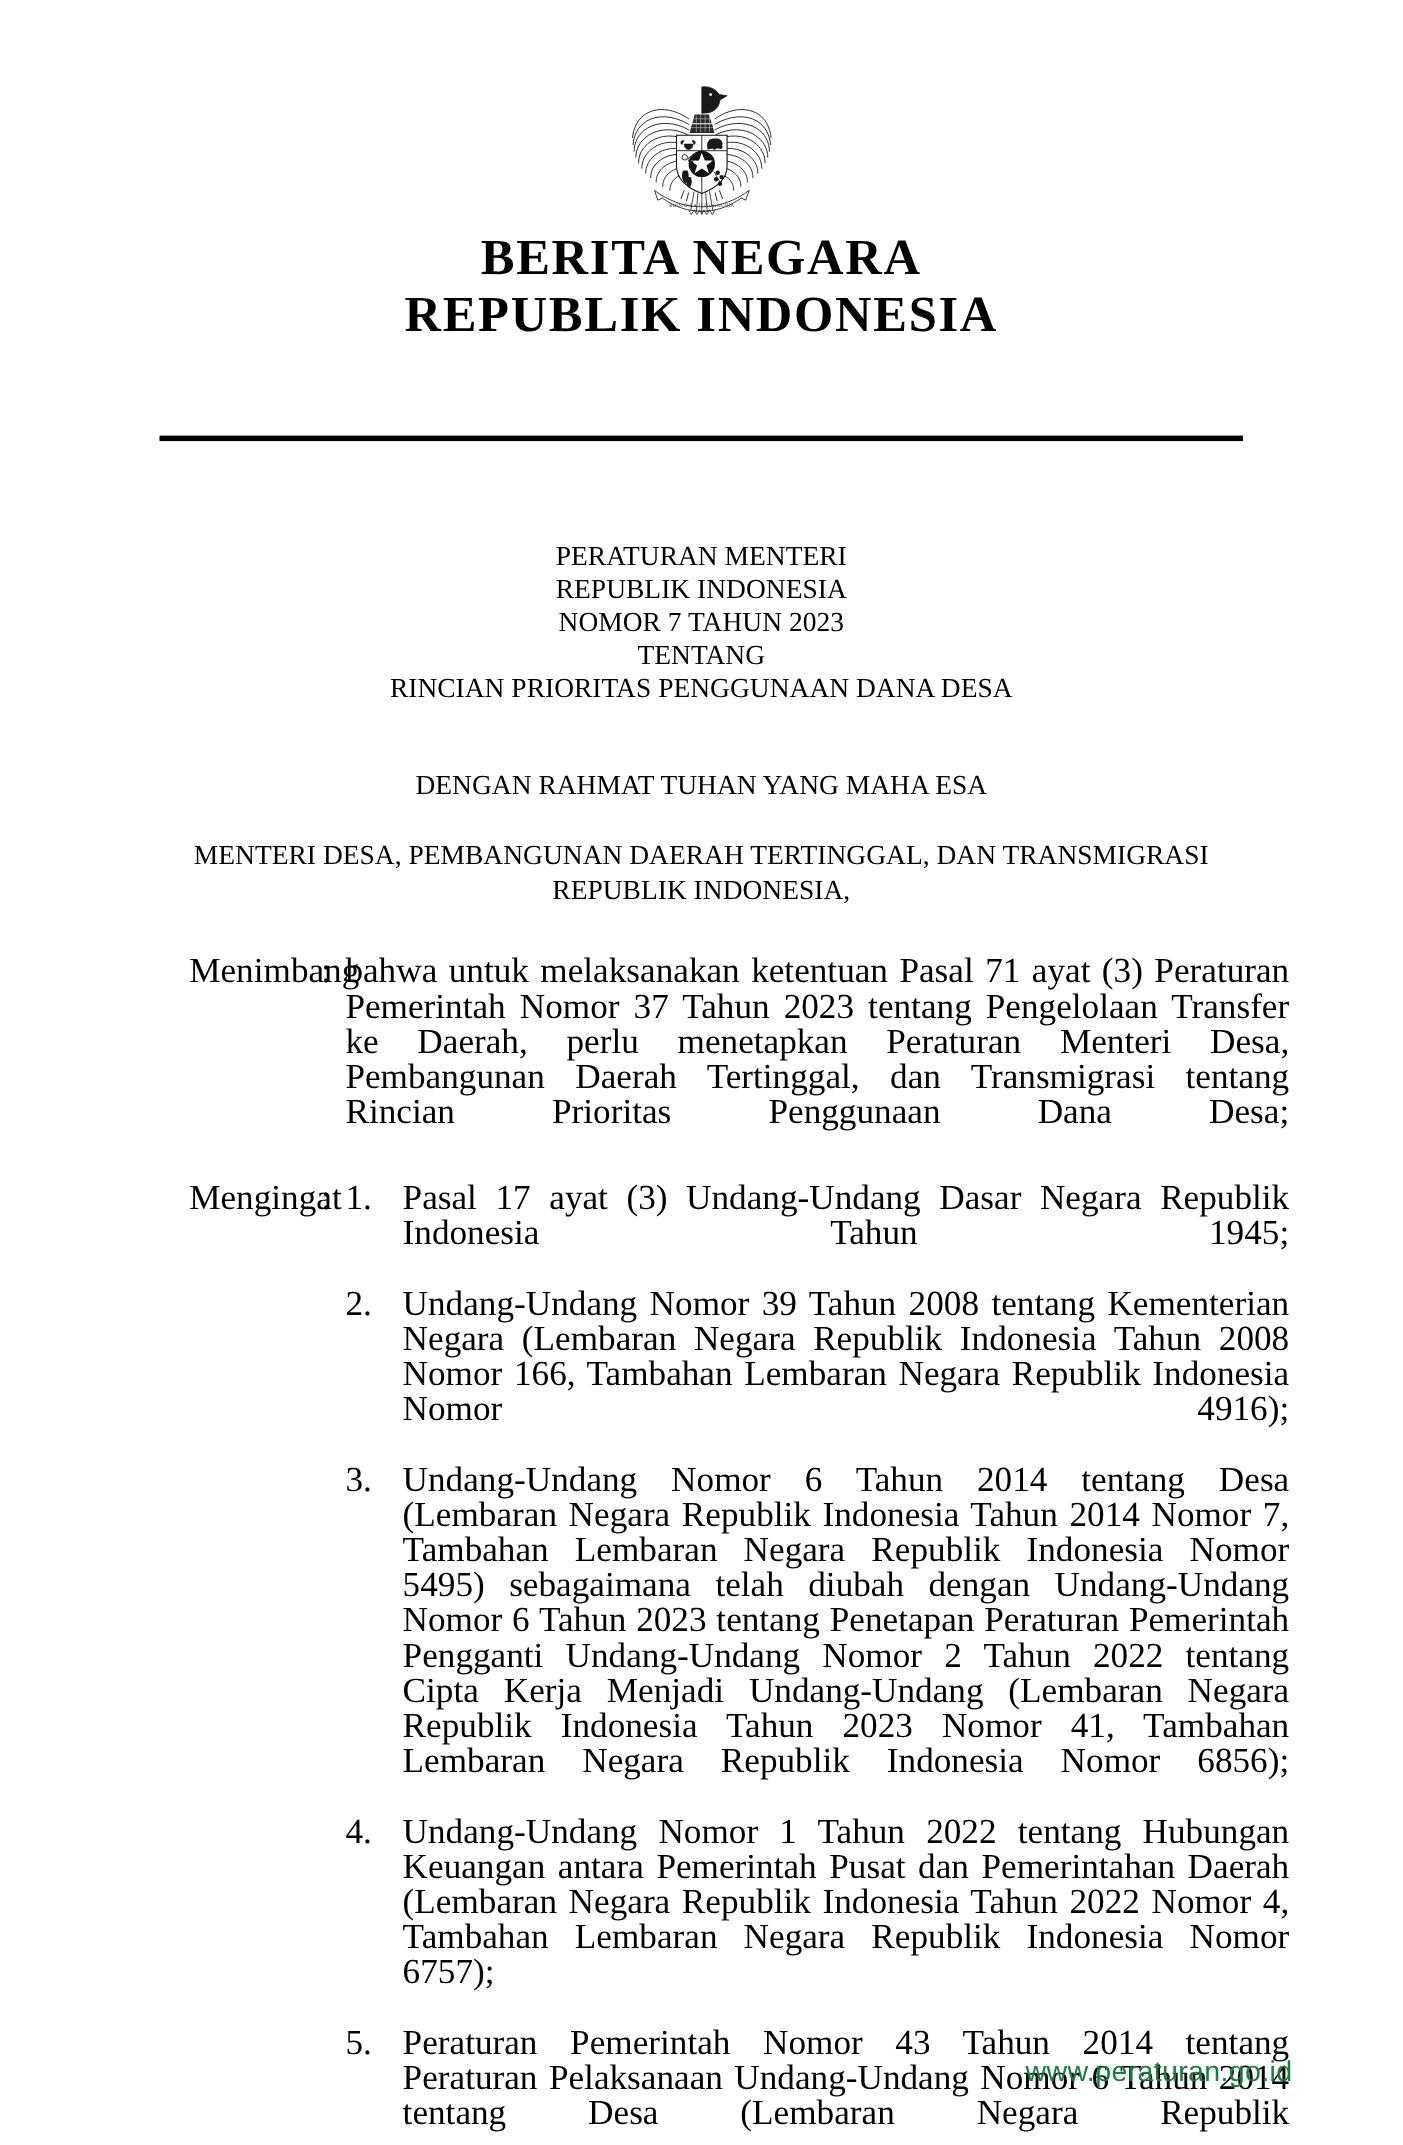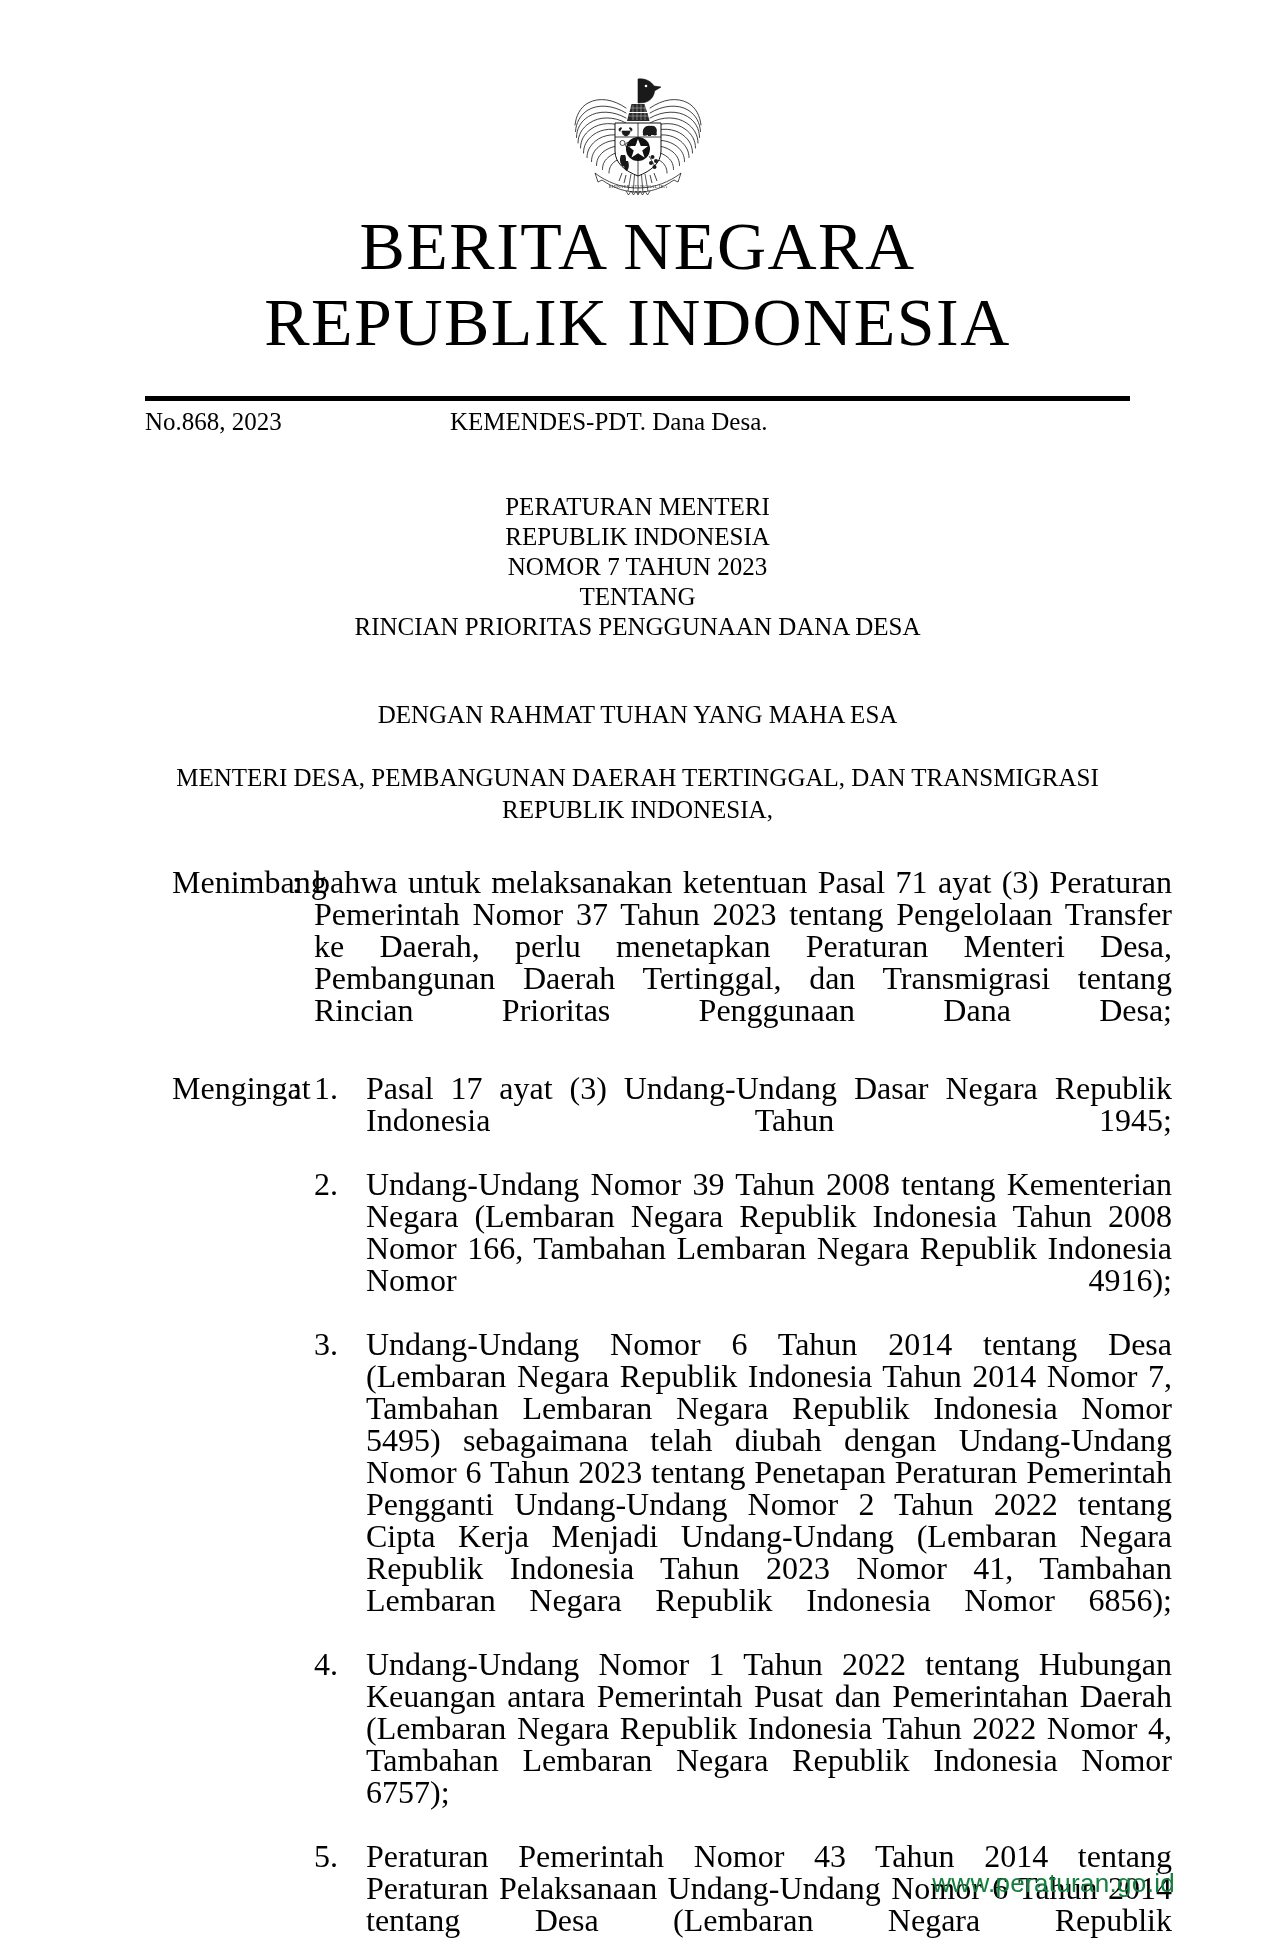--- a/index.html
+++ b/index.html
@@ -34,22 +34,22 @@
 
   .emblem {
     width: 150px;
     height: 140px;
     margin: 0 auto 8px auto;
     display: block;
   }
 
   .masthead-title {
     font-family: "Liberation Serif", "DejaVu Serif", serif;
-    font-weight: normal;
-    font-size: 68px;
+    font-weight: bold;
+    font-size: 46px;
     line-height: 1.12;
     letter-spacing: 1.5px;
     white-space: nowrap;
   }
 
   .rule {
     position: absolute;
     left: 145px;
     top: 396px;
     width: 985px;
@@ -295,24 +295,20 @@
       </g>
       <text x="150" y="256" font-family="Liberation Serif, serif" font-size="9" text-anchor="middle" fill="#333" letter-spacing="0.4">BHINNEKA TUNGGAL IKA</text>
     </svg>
 
     <div class="masthead-title">BERITA NEGARA</div>
     <div class="masthead-title">REPUBLIK INDONESIA</div>
   </div>
 
   <div class="rule"></div>
 
-  <div class="nobar">
-    <span class="no-left">No.868, 2023</span>
-    <span class="no-mid">KEMENDES-PDT. Dana Desa.</span>
-  </div>
 
   <div class="titleblock">
     <div class="line">PERATURAN MENTERI</div>
     <div class="line">REPUBLIK INDONESIA</div>
     <div class="line">NOMOR 7 TAHUN 2023</div>
     <div class="line">TENTANG</div>
     <div class="line">RINCIAN PRIORITAS PENGGUNAAN DANA DESA</div>
   </div>
 
   <div class="blessing">DENGAN RAHMAT TUHAN YANG MAHA ESA</div>

